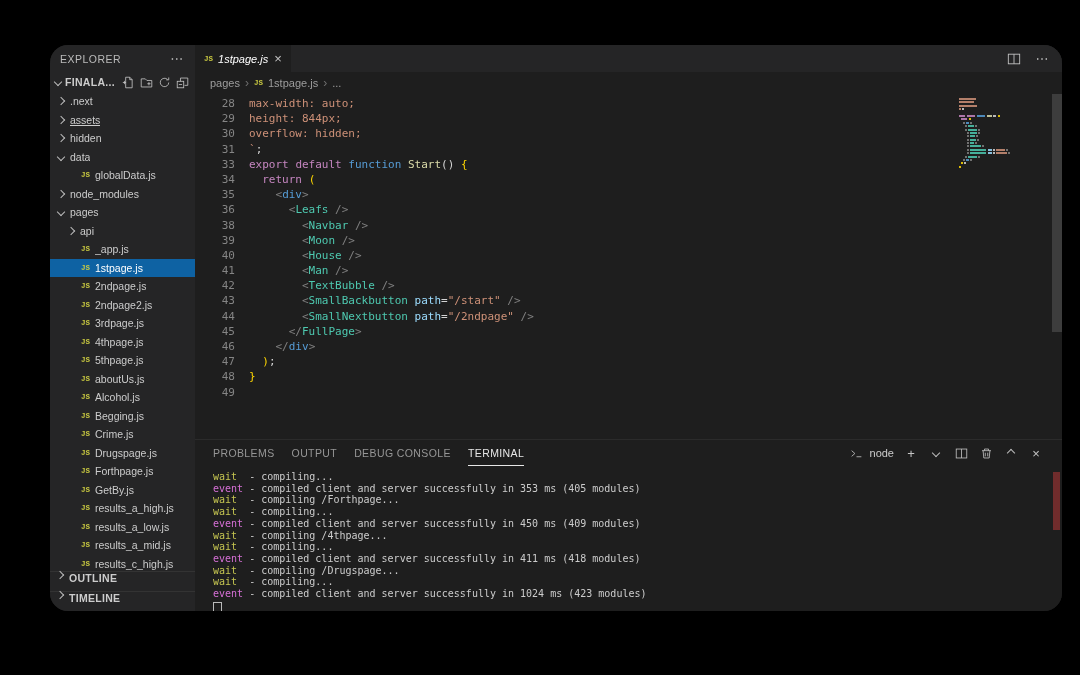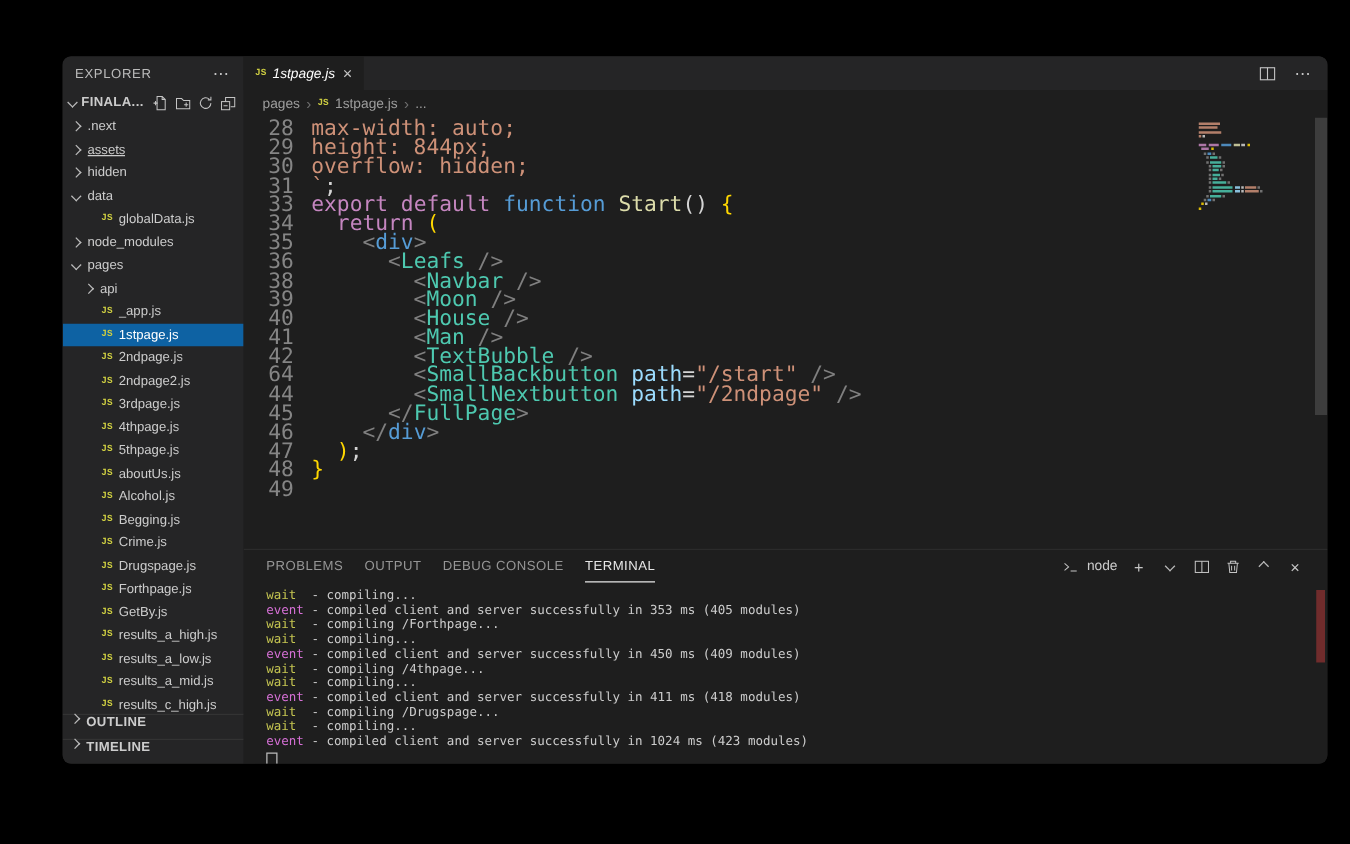--- a/index.html
+++ b/index.html
@@ -1,19 +1,19 @@
 <!DOCTYPE html>
 <html><head>
 <meta charset="utf-8">
 <style>
   html,body{margin:0;padding:0;background:#000;width:1080px;height:675px;overflow:hidden;
     font-family:"Liberation Sans",sans-serif;-webkit-font-smoothing:antialiased;}
   .stage{position:relative;width:1080px;height:675px;background:#000;}
   .window{position:absolute;left:50px;top:45px;width:1012px;height:566px;background:#1e1e1e;
-    border-radius:7px;overflow:hidden;display:flex;color:#ccc;}
+    border-radius:18px;overflow:hidden;display:flex;color:#ccc;}
   
   .sidebar{width:145px;flex-shrink:0;background:#252526;display:flex;flex-direction:column;overflow:hidden;}
   .sidebar-header{height:27px;flex-shrink:0;display:flex;align-items:center;justify-content:space-between;
     padding:0 10px;font-size:10.5px;letter-spacing:.5px;color:#bbb;}
   .icon-btn{display:flex;align-items:center;justify-content:center;width:16px;height:16px;cursor:pointer;color:#c5c5c5;}
   .icon-btn svg{stroke:#c5c5c5;fill:none;stroke-width:1;}
   .glyph{font-size:13px;line-height:1;color:#c5c5c5;}
   .section-header{height:20px;flex-shrink:0;display:flex;align-items:center;gap:4px;padding:0 5px;
     font-size:10.5px;font-weight:bold;color:#ccc;letter-spacing:.3px;}
   .section-actions{margin-left:auto;display:flex;gap:2px;}
@@ -37,21 +37,21 @@
   .tab{display:flex;align-items:center;padding:0 9px;background:#1e1e1e;font-size:11px;color:#fff;cursor:pointer;}
   .tab-label{font-style:italic;margin-right:6px;}
   .tab-close{color:#c5c5c5;font-size:13px;cursor:pointer;}
   .tabbar-actions{margin-left:auto;display:flex;align-items:center;gap:12px;padding:0 12px;}
   .breadcrumbs{height:22px;flex-shrink:0;display:flex;align-items:center;gap:5px;padding-left:15px;
     font-size:11px;color:#9d9d9d;}
   .crumb{display:flex;align-items:center;cursor:pointer;}
   .crumb-sep{color:#6e6e6e;font-size:12px;}
   
   .code-area{flex:1;position:relative;overflow:hidden;padding-top:2px;
-    font-family:"DejaVu Sans Mono",monospace;font-size:17px;line-height:15.2px;}
+    font-family:"DejaVu Sans Mono",monospace;font-size:11px;line-height:15.2px;}
   .code-line{display:flex;height:15.2px;}
   .gutter{width:40px;flex-shrink:0;text-align:right;color:#858585;margin-right:14px;}
   .code-text{white-space:pre;color:#d4d4d4;}
   .minimap{position:absolute;top:4px;right:13px;width:90px;opacity:.85;}
   .mm-row{height:2px;margin-bottom:1.4px;display:flex;}
   .mm-tk{height:2px;display:inline-block;}
   .editor-scrollbar{position:absolute;right:0;top:0;width:10px;height:238px;background:rgba(121,121,121,.35);}
   
   .panel{height:171px;flex-shrink:0;display:flex;flex-direction:column;border-top:1px solid #2b2b2b;position:relative;}
   .panel-header{height:26px;flex-shrink:0;display:flex;align-items:center;gap:17px;padding:0 18px;}
@@ -309,21 +309,21 @@
             </div>
             <div class="code-line">
               <span class="gutter">41</span>
               <span class="code-text"><span class="tk-punc">        </span><span class="tk-angle">&lt;</span><span class="tk-comp">Man</span><span class="tk-angle"> /&gt;</span></span>
             </div>
             <div class="code-line">
               <span class="gutter">42</span>
               <span class="code-text"><span class="tk-punc">        </span><span class="tk-angle">&lt;</span><span class="tk-comp">TextBubble</span><span class="tk-angle"> /&gt;</span></span>
             </div>
             <div class="code-line">
-              <span class="gutter">64</span>
+              <span class="gutter">43</span>
               <span class="code-text"><span class="tk-punc">        </span><span class="tk-angle">&lt;</span><span class="tk-comp">SmallBackbutton</span><span class="tk-punc"> </span><span class="tk-attr">path</span><span class="tk-punc">=</span><span class="tk-str">"/start"</span><span class="tk-angle"> /&gt;</span></span>
             </div>
             <div class="code-line">
               <span class="gutter">44</span>
               <span class="code-text"><span class="tk-punc">        </span><span class="tk-angle">&lt;</span><span class="tk-comp">SmallNextbutton</span><span class="tk-punc"> </span><span class="tk-attr">path</span><span class="tk-punc">=</span><span class="tk-str">"/2ndpage"</span><span class="tk-angle"> /&gt;</span></span>
             </div>
             <div class="code-line">
               <span class="gutter">45</span>
               <span class="code-text"><span class="tk-punc">      </span><span class="tk-angle">&lt;/</span><span class="tk-comp">FullPage</span><span class="tk-angle">&gt;</span></span>
             </div>

